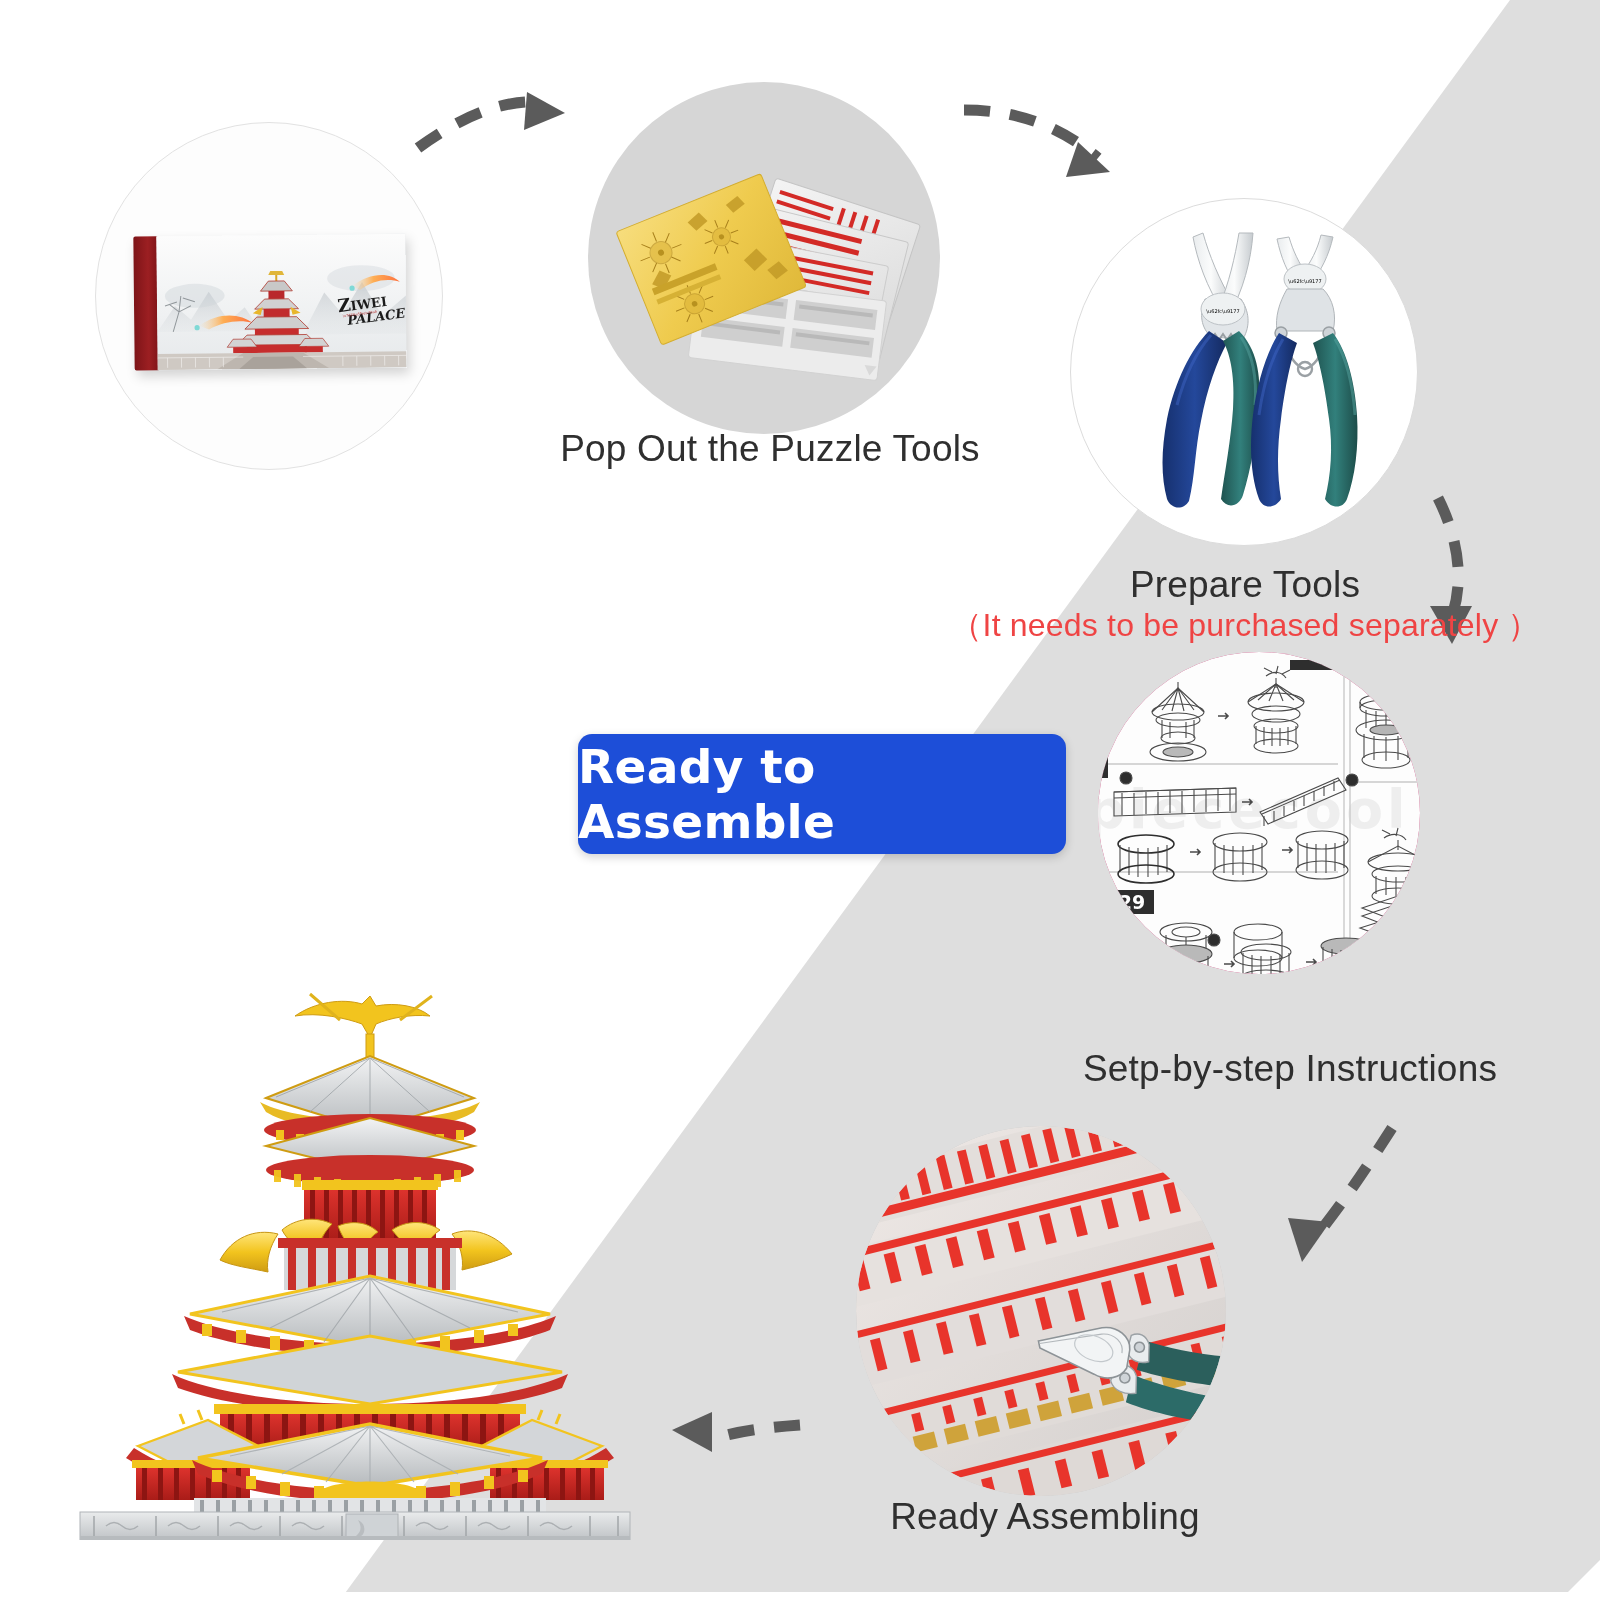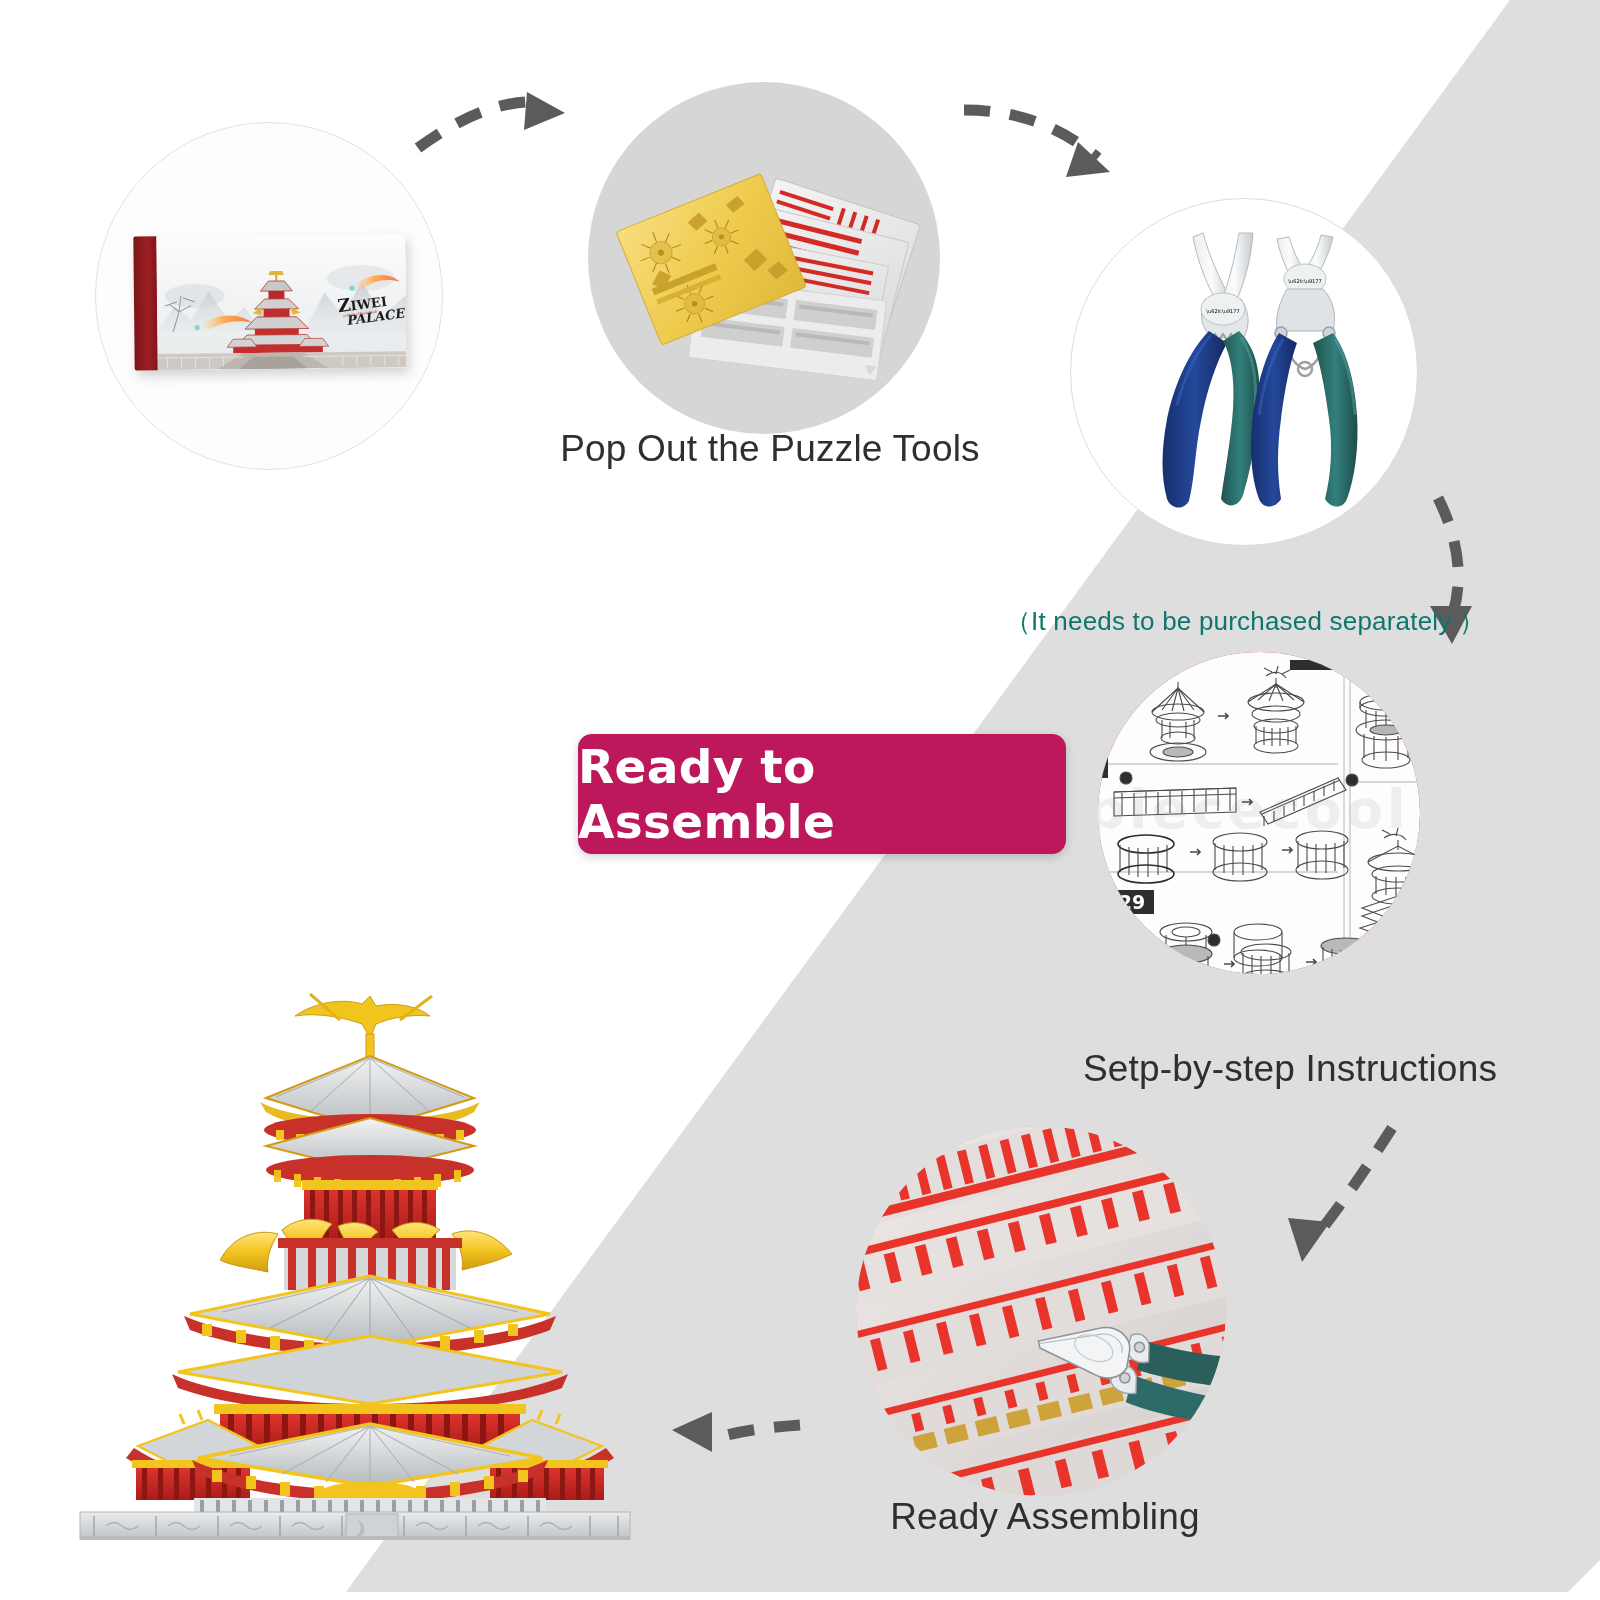--- a/index.html
+++ b/index.html
@@ -9,25 +9,25 @@
 
   .bg-svg { position:absolute; inset:0; width:1600px; height:1600px; }
   .arrows-svg { position:absolute; inset:0; width:1600px; height:1600px; pointer-events:none; }
 
   .node { position:absolute; }
   .circle { position:absolute; border-radius:50%; overflow:hidden; }
 
   .caption { position:absolute; text-align:center; color:#2f2f2f;
              font-size:37px; font-weight:400; letter-spacing:.2px;
              white-space:nowrap; }
-  .caption.sub { font-size:26px; color:#0f766e; }
+  .caption.sub { font-size:32px; color:#ef4444; }
 
   
   .ready-badge { position:absolute; left:578px; top:734px; width:488px; height:120px;
-                 background:#be185d; border-radius:14px;
+                 background:#1d4ed8; border-radius:14px;
                  display:flex; align-items:center; justify-content:center;
                  box-shadow:0 3px 10px rgba(0,0,0,.18); }
   .ready-badge span { color:#ffffff; font-size:47px; font-weight:bold;
                       letter-spacing:.3px; font-family:"DejaVu Sans", sans-serif; }
 
   
   .pkg-circle { left:0; top:0; width:348px; height:348px; background:#fdfdfd;
                 border:1px solid #e2e2e2; }
   .pkg-box { position:absolute; left:38px; top:112px; width:272px; height:134px;
              transform:rotate(-0.6deg); box-shadow:3px 6px 12px rgba(0,0,0,.17); }
@@ -368,20 +368,21 @@
                    C214,188 220,160 226,144 Z" fill="url(#navyG)"></path>
           <path d="M262,134 C276,152 284,184 286,216 C288,248 284,278 276,300
                    C272,310 260,310 254,300 C260,276 262,248 258,220
                    C254,188 248,160 242,144 Z" fill="url(#tealG)"></path>
           <path d="M212,140 C200,160 192,188 188,216" fill="none" stroke="#3d63c4" stroke-width="3" opacity=".5"></path>
           <path d="M264,140 C276,160 282,188 284,216" fill="none" stroke="#55a49f" stroke-width="3" opacity=".5"></path>
         </g>
       </svg>
     </div>
   </div>
+  <div class="caption" style="left:1000px; top:564px; width:490px;">Prepare Tools</div>
   <div class="caption sub" style="left:940px; top:604px; width:610px;">（It needs to be purchased separately ）</div>
 
   <div class="ready-badge">
     <span>Ready to Assemble</span>
   </div>
 
   <div class="node" style="left:1098px; top:652px; width:322px; height:322px;">
     <div class="circle instr-circle">
       <svg viewBox="0 0 322 322" width="322" height="322">
         <rect width="322" height="322" fill="#fdfdfd"></rect>

